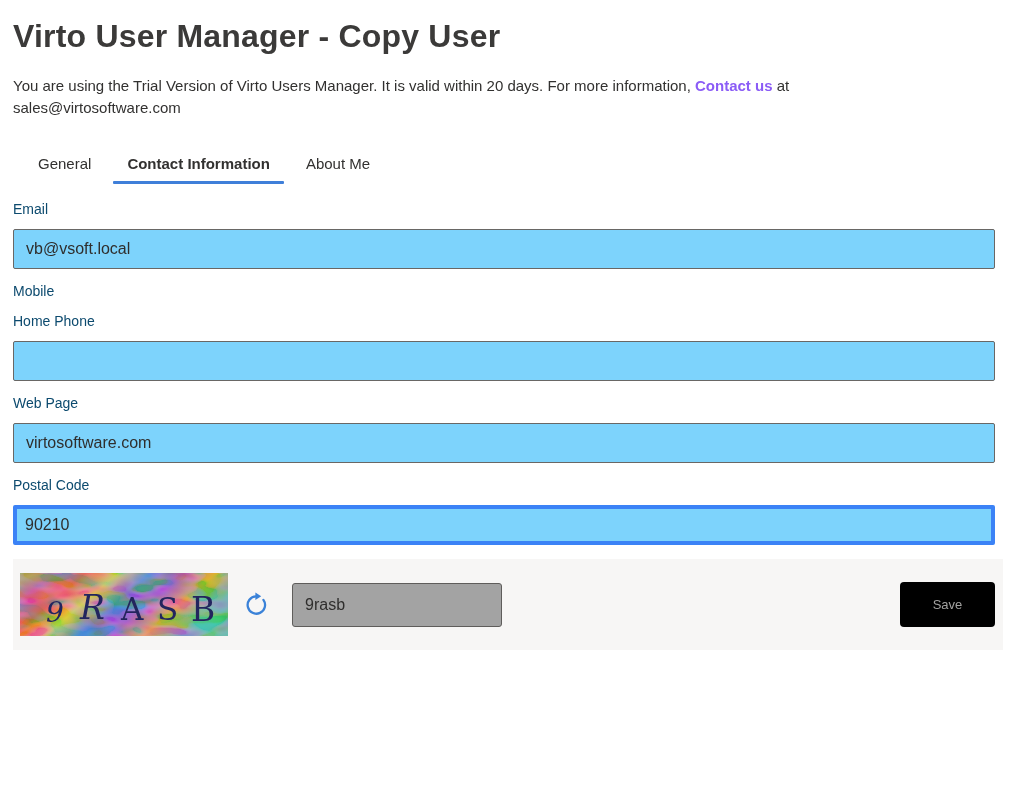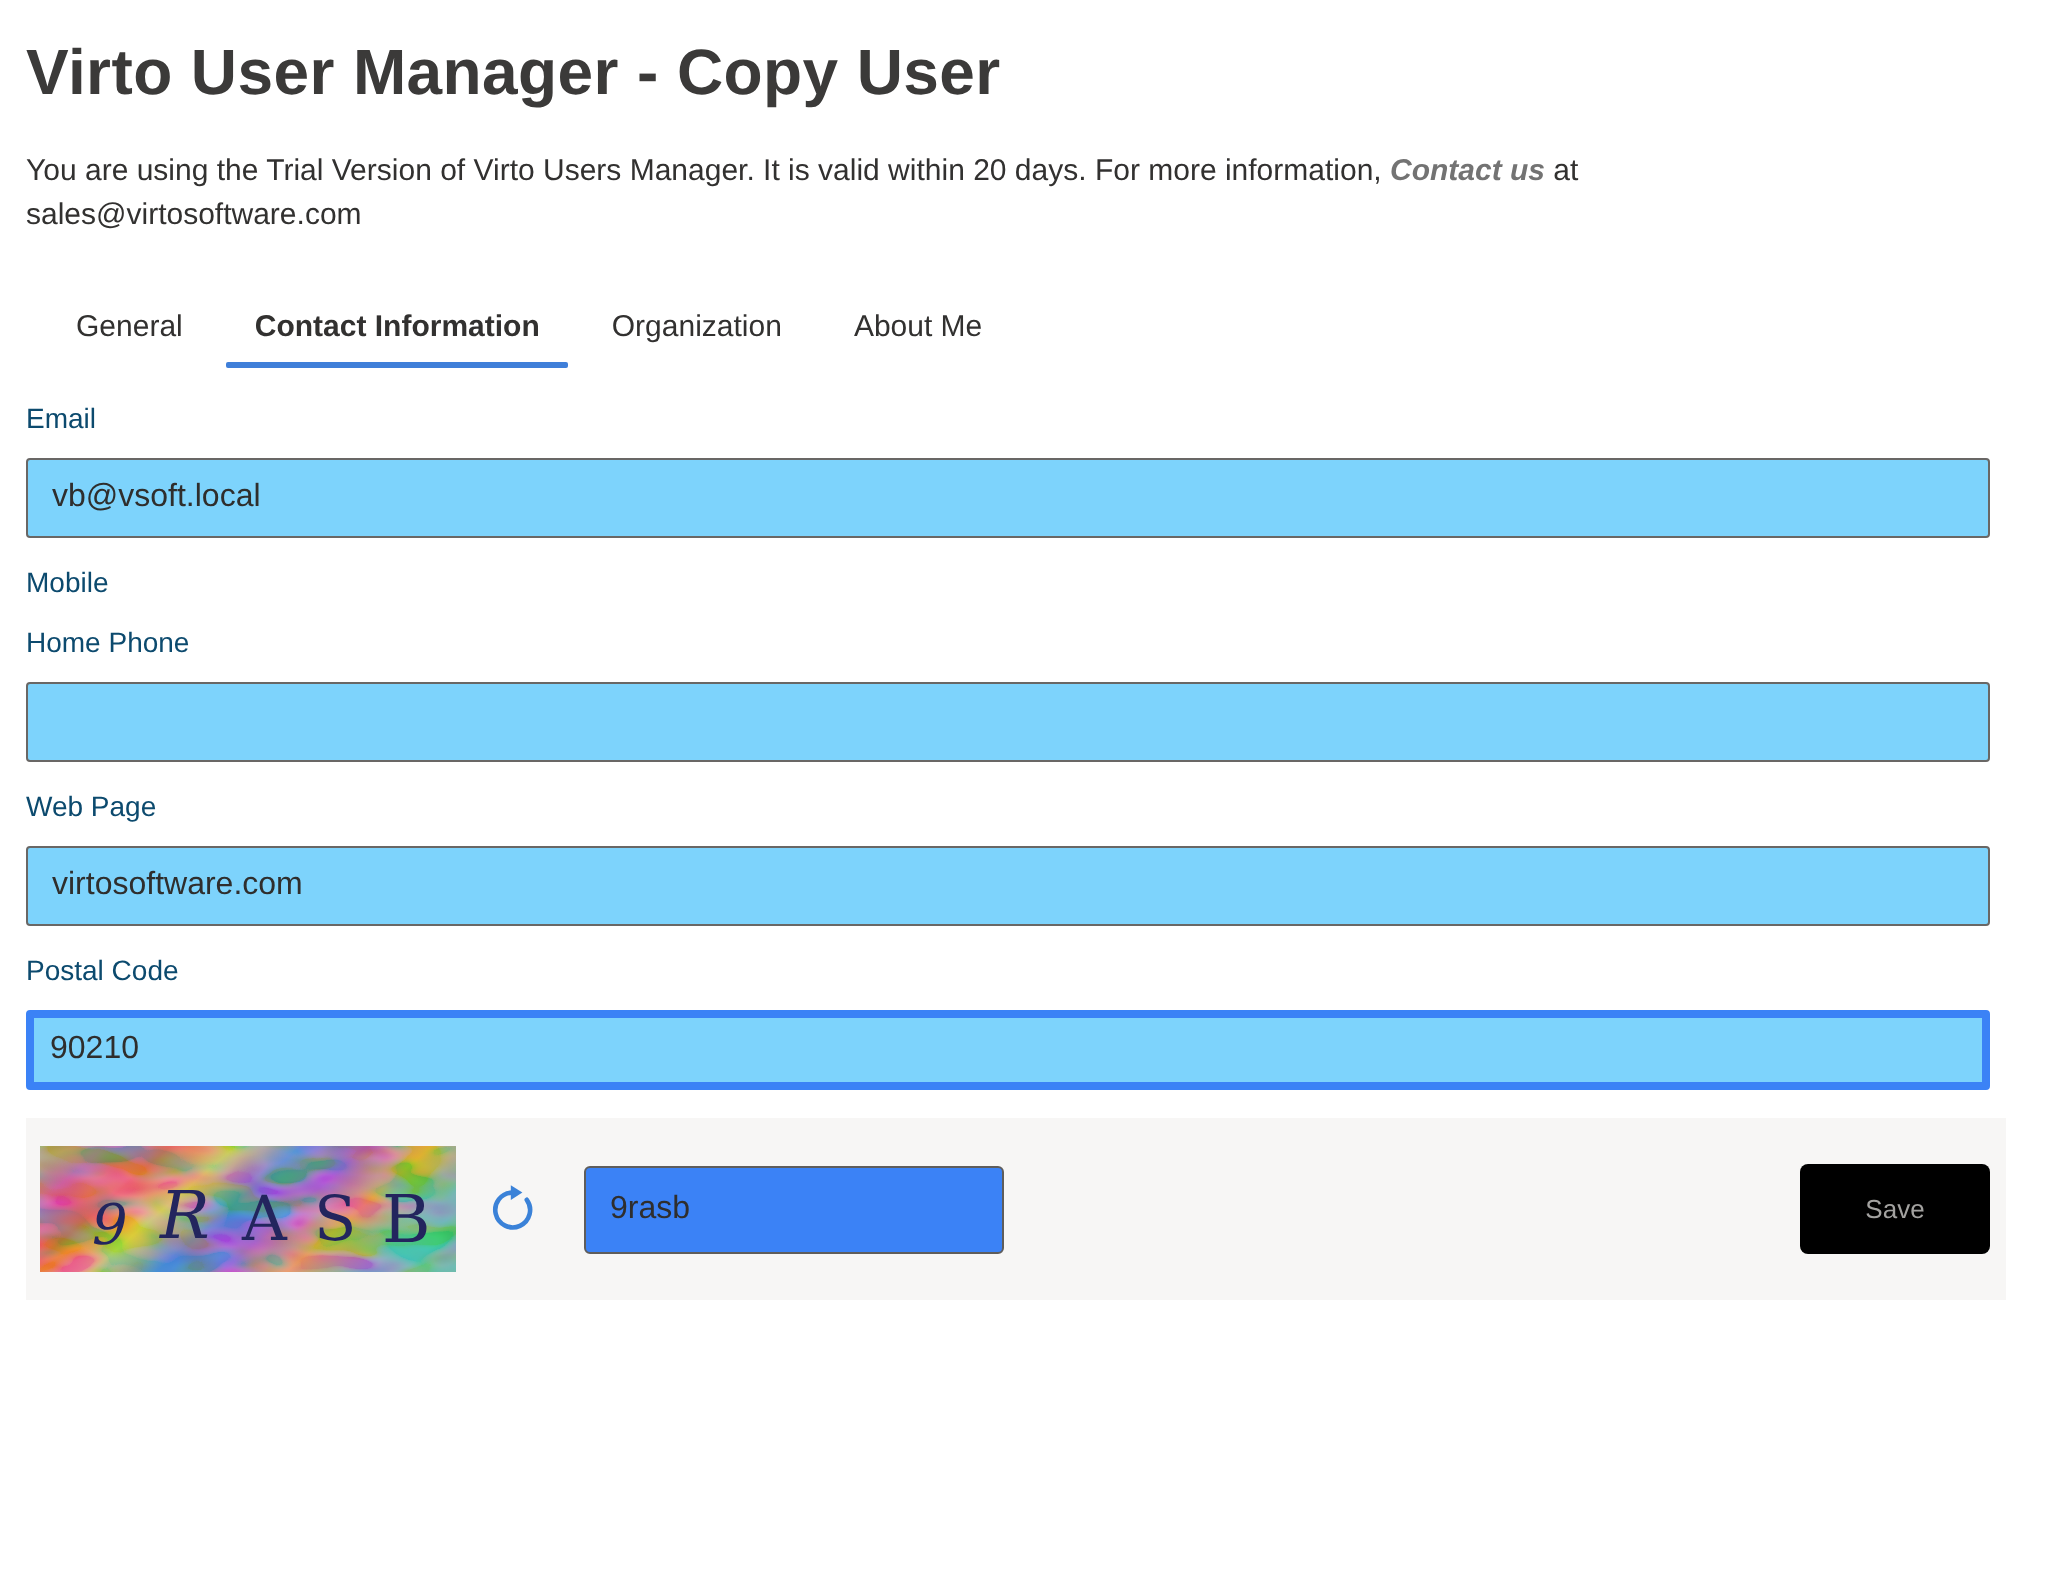--- a/index.html
+++ b/index.html
@@ -22,25 +22,24 @@
   }
 
   .trial-message {
     margin: 20px 0 0 0;
     font-size: 15px;
     line-height: 22px;
     color: #323130;
     max-width: 938px;
   }
   .contact-link {
-    color: #737373;
+    color: #8b5cf6;
     font-weight: 700;
     text-decoration: none;
     cursor: pointer;
-    font-style: italic;
   }
 
   .tabs {
     display: flex;
     gap: 8px;
     margin-top: 26px;
     margin-left: 11px;
   }
   .tab {
     position: relative;
@@ -117,21 +116,21 @@
   .captcha-input {
     margin-left: 21px;
     width: 210px;
     height: 44px;
     border: 1px solid #5f5d5b;
     border-radius: 3px;
     padding: 16px 12px;
     font-size: 16px;
     color: #2f2e2d;
     font-family: "Liberation Sans", sans-serif;
-    background: #3b82f6;
+    background: #a3a3a3;
     outline: none;
     flex: 0 0 auto;
   }
   .footer-spacer { flex: 1 1 auto; }
   .save-button {
     width: 95px;
     height: 45px;
     border: none;
     border-radius: 4px;
     background: #000000;
@@ -152,24 +151,20 @@
   <p class="trial-message"><span>You are using the Trial Version of Virto Users Manager. It is valid within 20 days. For more information, </span><a class="contact-link">Contact us</a><span> at sales@virtosoftware.com</span></p>
 
   <div class="tabs">
     <div class="tab">
       <span>General</span>
       
     </div>
     <div class="tab active">
       <span>Contact Information</span>
       <div class="tab-underline"></div>
-    </div>
-    <div class="tab">
-      <span>Organization</span>
-      
     </div>
     <div class="tab">
       <span>About Me</span>
       
     </div>
   </div>
 
   <div class="form-area">
 
     <div class="field">

